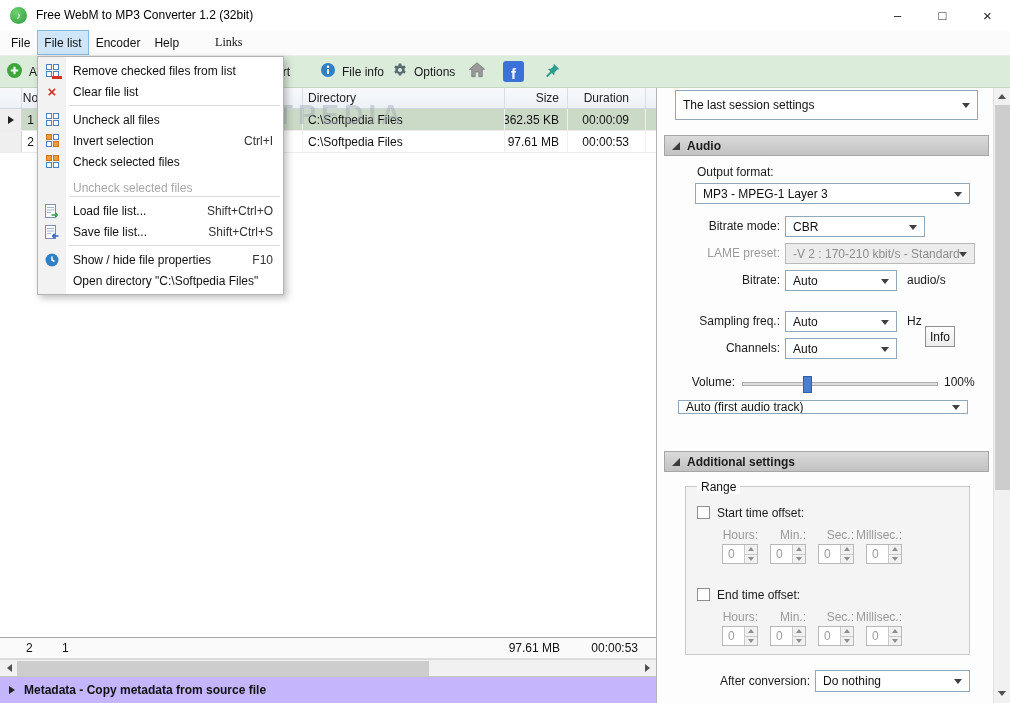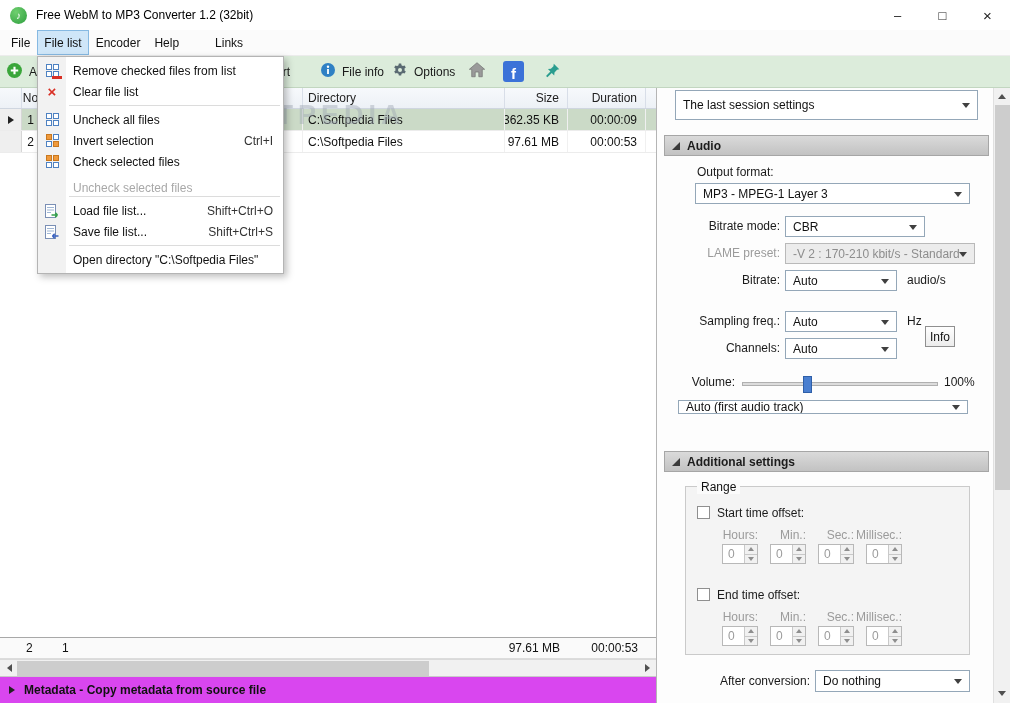--- a/index.html
+++ b/index.html
@@ -13,21 +13,21 @@
           margin-left:10px;display:flex;align-items:center;justify-content:center;color:#fff;font-size:10px;}
   .ttl-text{margin-left:9px;font-size:12px;color:#000;}
   .wbtns{margin-left:auto;display:flex;height:30px;}
   .wbtn{width:45px;height:30px;display:flex;align-items:center;justify-content:center;font-size:13px;color:#222;}
 
   
   .mbar{position:absolute;left:0;top:30px;width:1010px;height:26px;background:#fbfbfb;
         border-bottom:1px solid #ececec;display:flex;align-items:stretch;padding-left:4px;}
   .mbi{display:flex;align-items:center;padding:0 7px;color:#111;}
   .mbi.active{background:#cfe6f8;border:1px solid #86b9e2;padding:0 6px;}
-  .mbi.gap{margin-left:22px;}
+  .mbi.gap{margin-left:22px;font-family:Liberation Serif, serif;}
 
   
   .tbar{position:absolute;left:0;top:56px;width:1010px;height:32px;background:#dcecdb;border-bottom:1px solid #c2d6c0;}
   .tbi{position:absolute;top:0;height:31px;display:flex;align-items:center;gap:6px;color:#1a1a1a;white-space:nowrap;}
   .fbico{width:21px;height:21px;background:#3b72d8;border-radius:3px;color:#fff;font-weight:bold;
          display:flex;align-items:flex-end;justify-content:center;font-size:15px;line-height:1.15;}
 
   
   .lp{position:absolute;left:0;top:88px;width:657px;height:615px;background:#fff;border-right:1px solid #b5b5b5;overflow:hidden;}
   .wm{position:absolute;left:206px;top:12px;font-size:27px;font-weight:700;letter-spacing:5px;
@@ -35,21 +35,21 @@
   .thead{position:absolute;left:0;top:0;width:657px;height:21px;background:linear-gradient(#f7f9fc,#edf1f6);
          border-bottom:1px solid #cfd6e0;display:flex;color:#222;}
   .thead .c{border-right:1px solid #d8dee8;}
   .c{display:flex;align-items:center;padding:0 5px;overflow:hidden;white-space:nowrap;}
   .cm{width:22px;flex:0 0 22px;justify-content:center;padding:0;}
   .cno{width:18px;flex:0 0 18px;justify-content:center;padding:0 2px;}
   .cchk{width:20px;flex:0 0 20px;}
   .cfn{width:243px;flex:0 0 243px;}
   .cdir{width:202px;flex:0 0 202px;}
   .csz{width:63px;flex:0 0 63px;justify-content:flex-end;padding-right:8px;}
-  .cdur{width:78px;flex:0 0 78px;justify-content:flex-end;padding-right:8px;}
+  .cdur{width:78px;flex:0 0 78px;justify-content:flex-end;padding-right:16px;}
   .crest{flex:1;border-right:none !important;}
   .trow{position:absolute;left:0;width:657px;height:22px;display:flex;border-bottom:1px solid #ececec;background:#fff;}
   .trow .c{border-right:1px solid #f0f0f0;}
   .trow .cm{background:#efefef;border-right:1px solid #d6d6d6;}
   .trow.sel{background:#cbdac7;}
   .tri-r{width:0;height:0;border-top:4px solid transparent;border-bottom:4px solid transparent;border-left:6px solid #222;}
   .tsum{position:absolute;left:0;top:549px;width:657px;height:22px;background:#fafafa;
         border-top:1px solid #a8a8a8;border-bottom:1px solid #dcdcdc;}
   .tsum span{position:absolute;top:3px;}
 
@@ -58,21 +58,21 @@
   .sbtn{position:absolute;width:17px;height:16px;display:flex;align-items:center;justify-content:center;background:#f1f1f1;}
   .t-l{width:0;height:0;border:4px solid transparent;border-right:5px solid #505050;margin-left:-3px;}
   .t-rr{width:0;height:0;border:4px solid transparent;border-left:5px solid #505050;margin-right:-3px;}
   .t-u{width:0;height:0;border:4px solid transparent;border-bottom:5px solid #505050;margin-top:-3px;}
   .t-d{width:0;height:0;border:4px solid transparent;border-top:5px solid #505050;margin-bottom:-3px;}
   .hthumb{position:absolute;left:17px;top:1px;width:412px;height:15px;background:#cdcdcd;}
   .vscr{position:absolute;left:993px;top:88px;width:17px;height:615px;background:#f1f1f1;border-left:1px solid #e0e0e0;}
   .vthumb{position:absolute;left:1px;top:17px;width:15px;height:385px;background:#cdcdcd;}
 
   
-  .meta{position:absolute;left:0;top:588px;width:656px;height:27px;background:#d946ef;border-top:1px solid #c9c9c9;
+  .meta{position:absolute;left:0;top:588px;width:656px;height:27px;background:#c4b5fd;border-top:1px solid #c9c9c9;
         display:flex;align-items:center;gap:9px;padding-left:9px;font-weight:700;}
 
   
   .menu{position:absolute;left:37px;top:56px;width:247px;z-index:50;border:1px solid #b4b4b4;
         background:linear-gradient(to right,#f2f2f2 0,#f2f2f2 28px,#fff 28px);
         box-shadow:3px 3px 7px rgba(0,0,0,.25);padding:3px 0;}
   .mi{display:flex;align-items:center;height:21px;padding-right:10px;}
   .mic{flex:0 0 28px;display:flex;align-items:center;justify-content:center;}
   .mil{padding-left:7px;}
   .msc{margin-left:auto;padding-left:18px;color:#333;}
@@ -520,18 +520,28 @@
             <rect x="1.5" y="1.5" width="10" height="13" fill="#fff" stroke="#7a8fb5"></rect>
             <path d="M3 4.5h7M3 7h7M3 9.5h4" stroke="#9fb6d4"></path>
             <path d="M14.5 12h-6m0 0 2.2-2.2M8.5 12l2.2 2.2" stroke="#3a62c0" stroke-width="1.6" fill="none"></path>
           </svg>
       </span>
       <span class="mil">Save file list...</span>
       <span class="msc">Shift+Ctrl+S</span>
     </div>
     <div class="msep"></div>
     <div class="mi">
+      <span class="mic">
+        <svg width="16" height="16" viewBox="0 0 16 16">
+            <circle cx="8" cy="8" r="6.5" fill="#2f80c4"></circle>
+            <path d="M8 4.5V8l2.5 1.5" stroke="#fff" stroke-width="1.5" fill="none"></path>
+          </svg>
+      </span>
+      <span class="mil">Show / hide file properties</span>
+      <span class="msc">F10</span>
+    </div>
+    <div class="mi">
       <span class="mic"></span>
       <span class="mil">Open directory "C:\Softpedia Files"</span>
     </div>
   </div>
 
 </div>
 
 </body></html>

